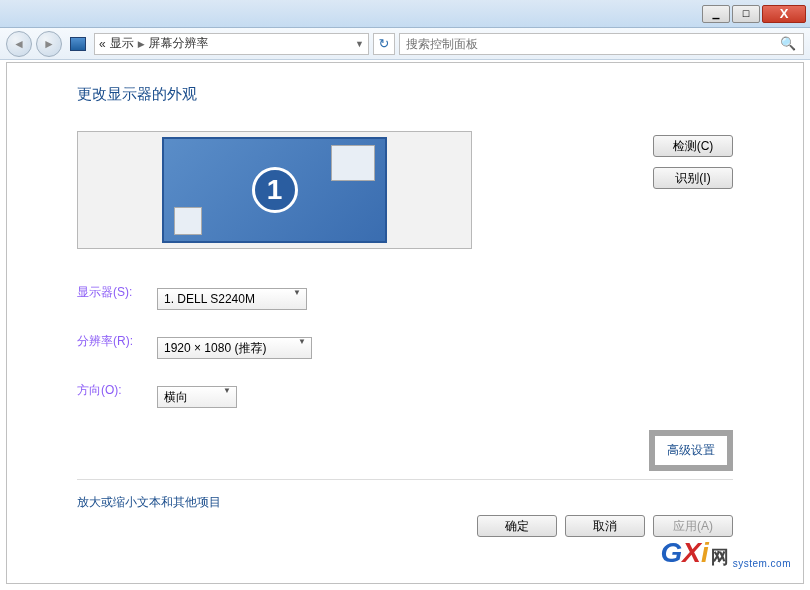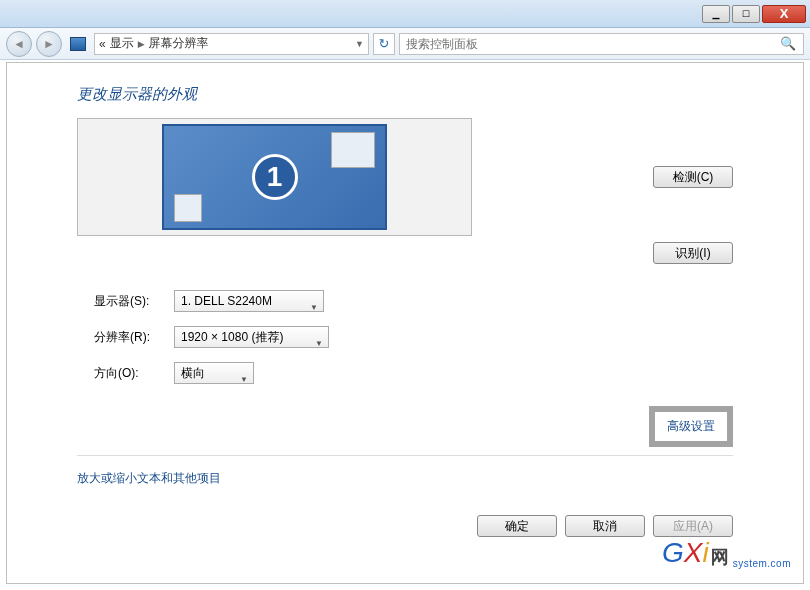--- a/index.html
+++ b/index.html
@@ -15,47 +15,47 @@
 .nav-icon-sm { width: 16px; height: 14px; background: linear-gradient(#5090d0, #2060a0); border: 1px solid #204070; margin: 0 4px; }
 .breadcrumb { flex: 0 0 275px; display: flex; align-items: center; height: 22px; border: 1px solid #c0c0c0; background: #fff; padding: 0 4px; gap: 4px; }
 .bc-text { color: #333; }
 .bc-sep { color: #666; font-size: 9px; }
 .bc-drop { margin-left: auto; color: #666; cursor: pointer; font-size: 9px; }
 .refresh-btn { width: 22px; height: 22px; border: 1px solid #c0c0c0; background: #fff; display: flex; align-items: center; justify-content: center; color: #3070b0; font-size: 13px; cursor: pointer; }
 .searchbox { flex: 1; height: 22px; border: 1px solid #c0c0c0; background: #fff; display: flex; align-items: center; padding: 0 6px; }
 .searchbox input { border: none; outline: none; flex: 1; font-size: 12px; color: #888; font-family: inherit; }
 .search-icon { color: #4080c0; font-size: 13px; cursor: pointer; }
 .content { position: absolute; top: 62px; left: 6px; right: 6px; bottom: 6px; border: 1px solid #c0c0c0; background: #fff; padding: 22px 70px 20px 70px; overflow: hidden; }
-.page-title { color: #1a4d8c; font-size: 15px; margin-bottom: 14px; font-style: italic; }
+.page-title { color: #1a4d8c; font-size: 15px; margin-bottom: 27px; }
 .monitor-preview { display: flex; gap: 20px; margin-bottom: 26px; }
 .preview-box { width: 395px; height: 118px; border: 1px solid #b8b8b8; background: #f2f2f2; display: flex; align-items: center; justify-content: center; position: relative; }
 .desktop { width: 225px; height: 106px; background: linear-gradient(135deg, #5a8dc8, #3a6db0); border: 2px solid #285798; position: relative; display: flex; align-items: center; justify-content: center; }
 .dt-win { position: absolute; background: #e8eef5; border: 1px solid #aaa; }
 .dt-win1 { top: 6px; right: 10px; width: 44px; height: 36px; }
 .dt-win2 { bottom: 6px; left: 10px; width: 28px; height: 28px; }
 .disp-num { width: 46px; height: 46px; border-radius: 50%; background: #2a5da0; border: 3px solid #fff; color: #fff; font-size: 28px; font-weight: bold; display: flex; align-items: center; justify-content: center; }
 .btn-col { flex: 1; display: flex; flex-direction: column; gap: 10px; align-items: flex-end; padding-top: 4px; }
-.win7-btn { min-width: 80px; height: 22px; border: 1px solid #888; border-radius: 3px; background: linear-gradient(#f8f8f8, #e0e0e0); font-size: 12px; cursor: pointer; font-family: inherit; padding: 0 12px; margin-top: 44px; }
+.win7-btn { min-width: 80px; height: 22px; border: 1px solid #888; border-radius: 3px; background: linear-gradient(#f8f8f8, #e0e0e0); font-size: 12px; cursor: pointer; font-family: inherit; padding: 0 12px; }
 .win7-btn:disabled { color: #999; }
 .form-row { display: flex; align-items: center; margin-bottom: 14px; }
-.form-label { width: 80px; color: #000000; margin-left: 17px; }
+.form-label { width: 80px; color: #8b5cf6; }
 .win7-select { height: 22px; border: 1px solid #aaa; background: linear-gradient(#fff, #eee); font-size: 12px; padding: 0 20px 0 6px; appearance: none; font-family: inherit; position: relative; }
-.select-wrap { position: relative; display: inline-flex; align-items: flex-end; }
+.select-wrap { position: relative; display: inline-flex; align-items: flex-start; margin-top: 13px; }
 .select-wrap::after { content: "▼"; position: absolute; right: 6px; font-size: 8px; color: #555; pointer-events: none; }
 .sel-display { width: 150px; }
 .sel-res { width: 155px; }
 .sel-orient { width: 80px; }
 .adv-row { display: flex; justify-content: flex-end; margin: 22px 0 8px; }
 .adv-link-box { border: 6px solid #a3a3a3; padding: 6px 12px; }
 .link { color: #1a4d8c; cursor: pointer; }
 .divider { border: none; border-top: 1px solid #ddd; margin: 4px 0 14px; }
 .text-links { display: flex; margin-bottom: 24px; }
 .bottom-bar { position: absolute; right: 70px; bottom: 46px; display: flex; gap: 8px; }
 .watermark { position: absolute; right: 12px; bottom: 14px; display: flex; align-items: flex-end; gap: 2px; }
-.wm-gxi { font-style: italic; font-size: 28px; font-weight: normal; }
+.wm-gxi { font-style: italic; font-size: 28px; font-weight: bold; }
 .wm-g { color: #2060c0; }
 .wm-x { color: #d02828; }
 .wm-i { color: #e8a020; }
 .wm-net { font-size: 18px; color: #444; font-weight: bold; }
 .wm-url { font-size: 10px; color: #2060c0; letter-spacing: 0.5px; margin-left: 2px; }
 </style>
 </head>
 <body>
 
 <div class="window">

